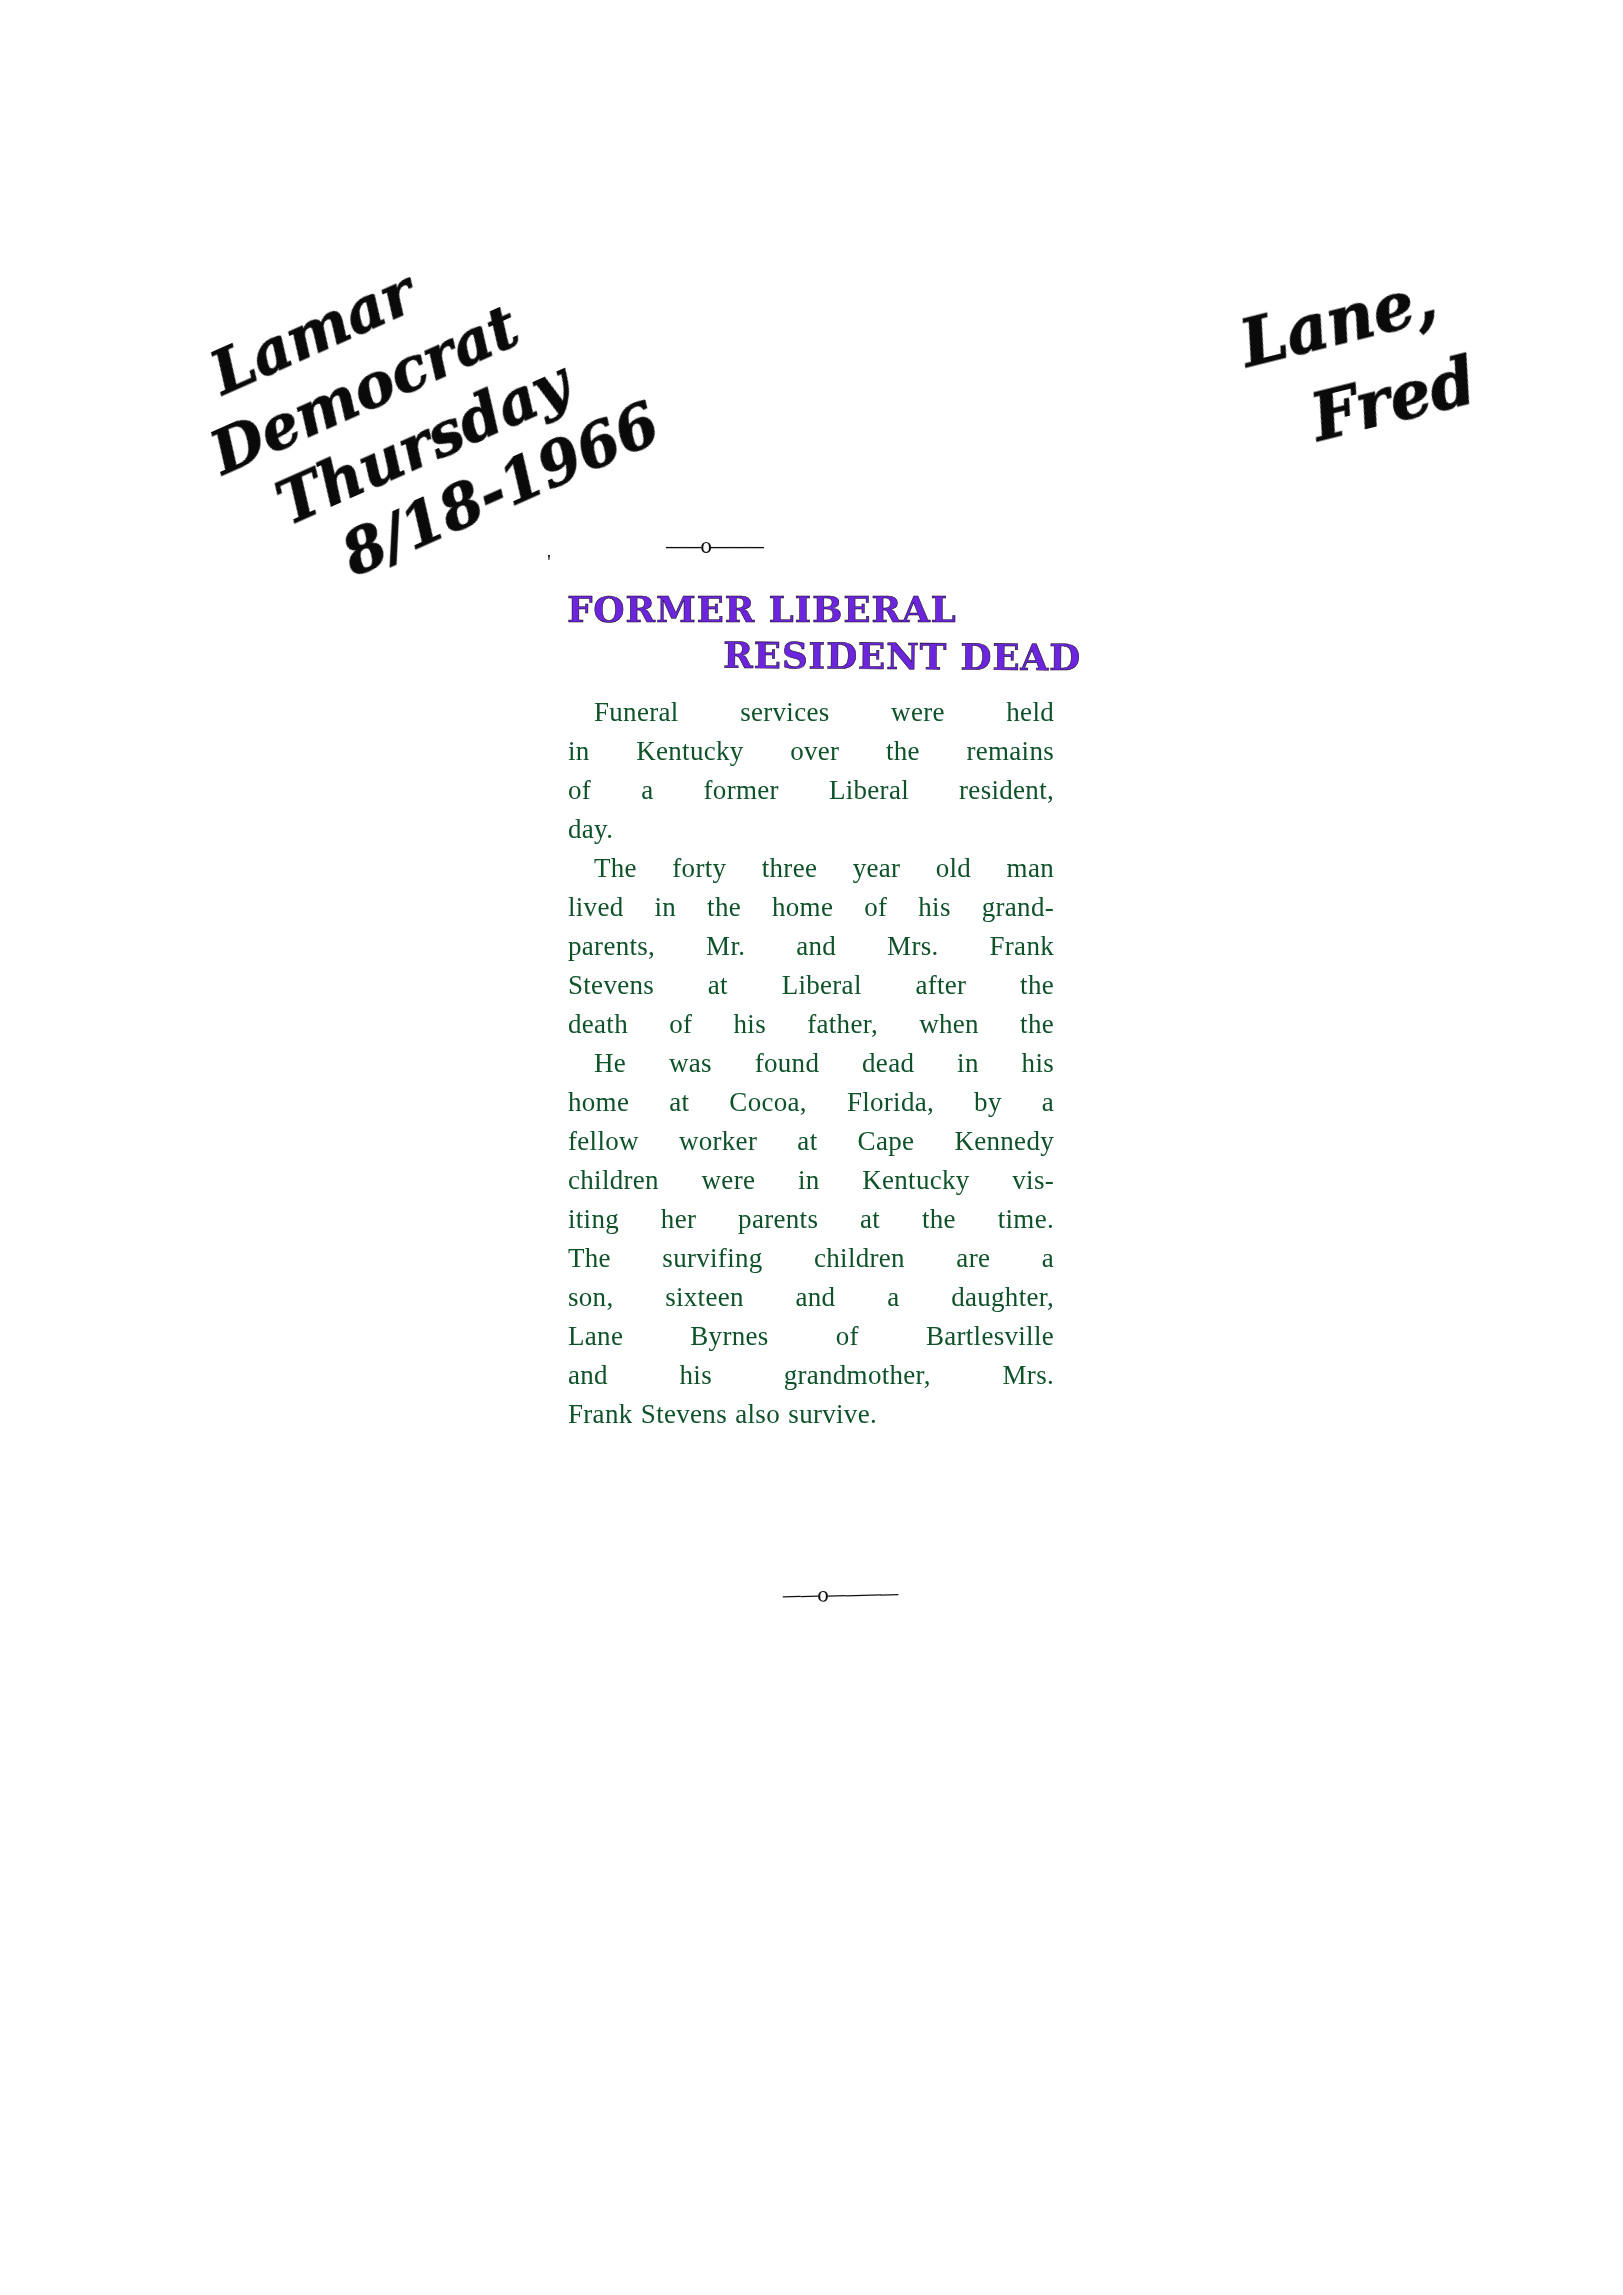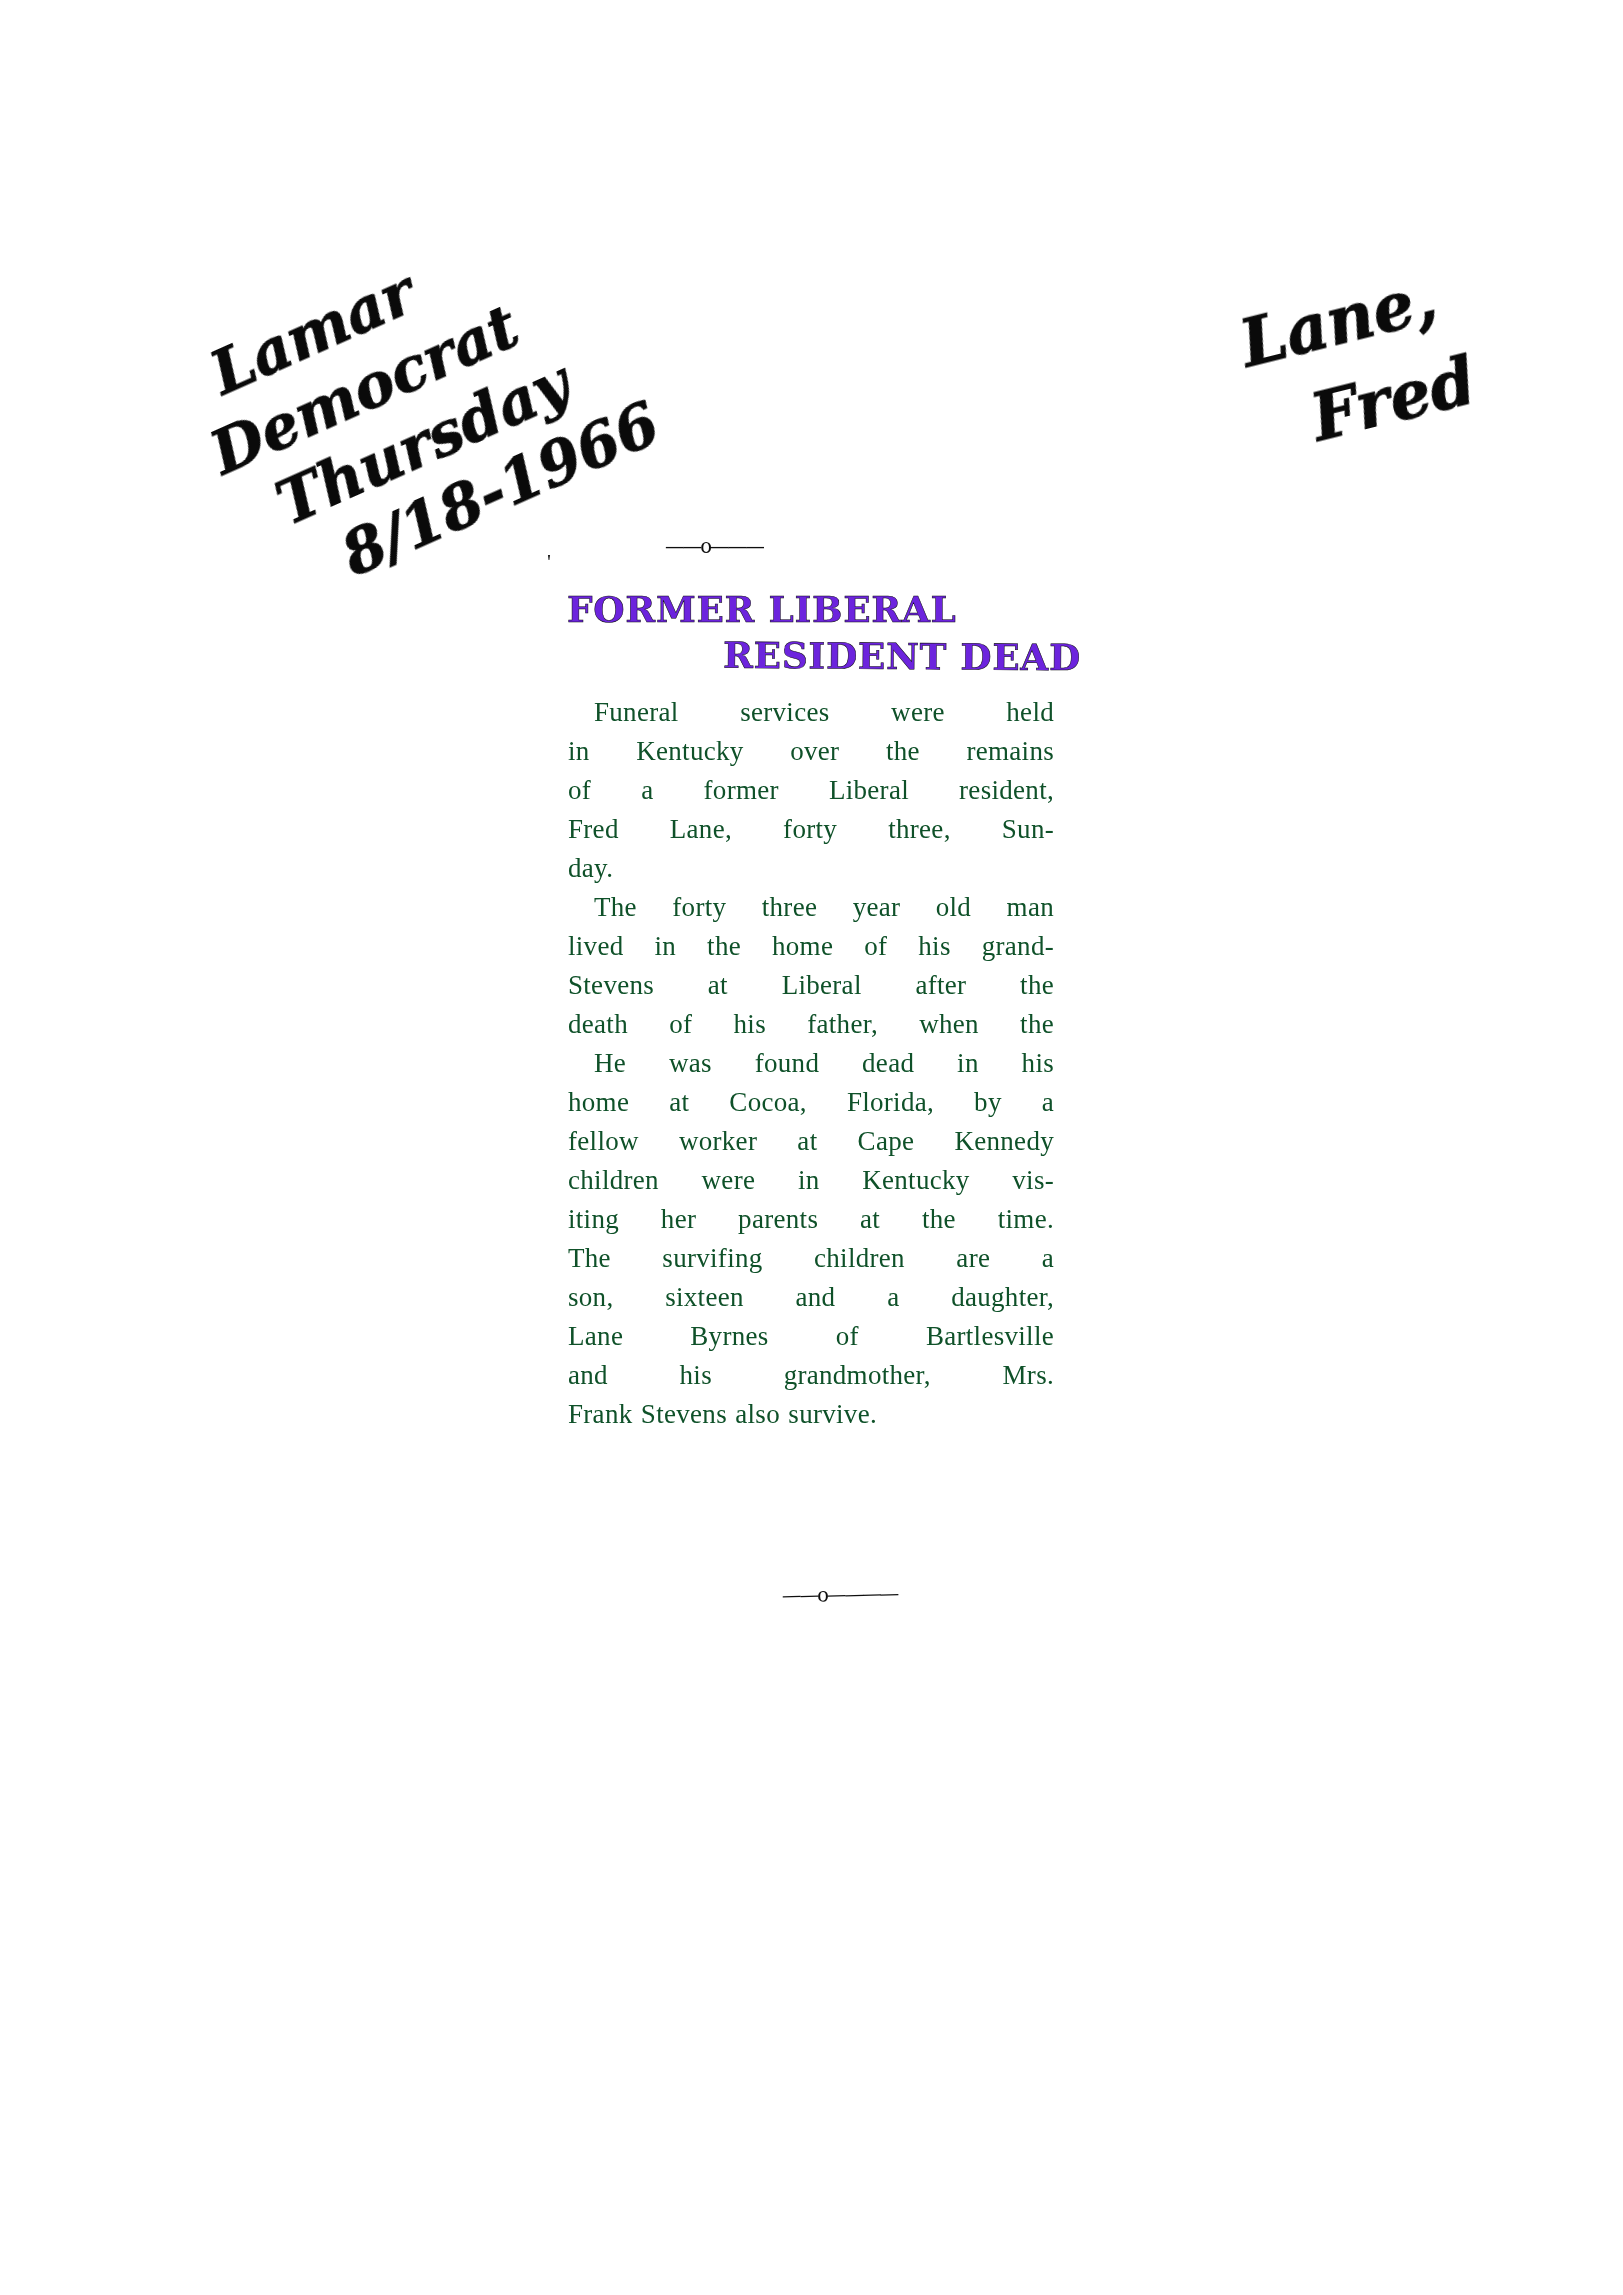--- a/index.html
+++ b/index.html
@@ -75,24 +75,24 @@
 
     <div class="headline">
       <div class="h1">FORMER LIBERAL</div>
       <div class="h2">RESIDENT DEAD</div>
     </div>
 
     <div class="article-body">
       <div class="bline first">Funeral services were held</div>
       <div class="bline">in Kentucky over the remains</div>
       <div class="bline">of a former Liberal resident,</div>
-      <div class="bline">Fred Lane, forty three, Sun-</div>
       <div class="bline last">day.</div>
       <div class="bline first">The forty three year old man</div>
       <div class="bline">lived in the home of his grand-</div>
+      <div class="bline">parents, Mr. and Mrs. Frank</div>
       <div class="bline">Stevens at Liberal after the</div>
       <div class="bline">death of his father, when the</div>
       <div class="bline first">He was found dead in his</div>
       <div class="bline">home at Cocoa, Florida, by a</div>
       <div class="bline">fellow worker at Cape Kennedy</div>
       <div class="bline">children were in Kentucky vis-</div>
       <div class="bline">iting her parents at the time.</div>
       <div class="bline">The survifing children are a</div>
       <div class="bline">son, sixteen and a daughter,</div>
       <div class="bline">Lane Byrnes of Bartlesville</div>

